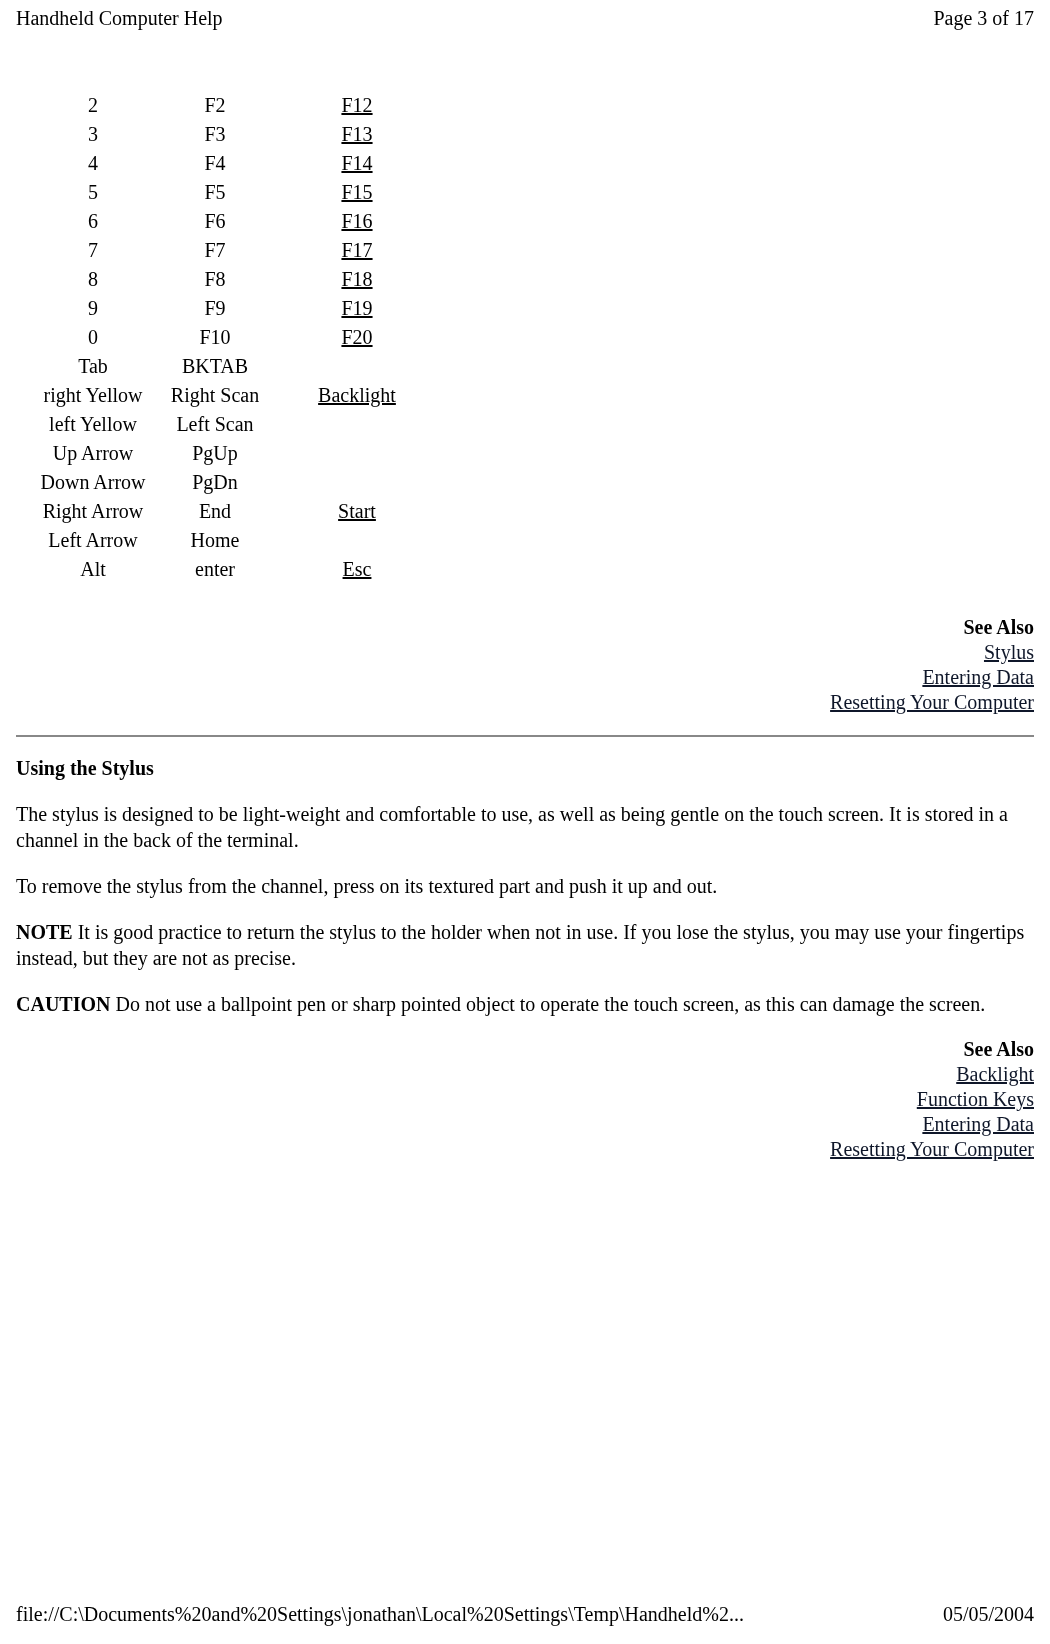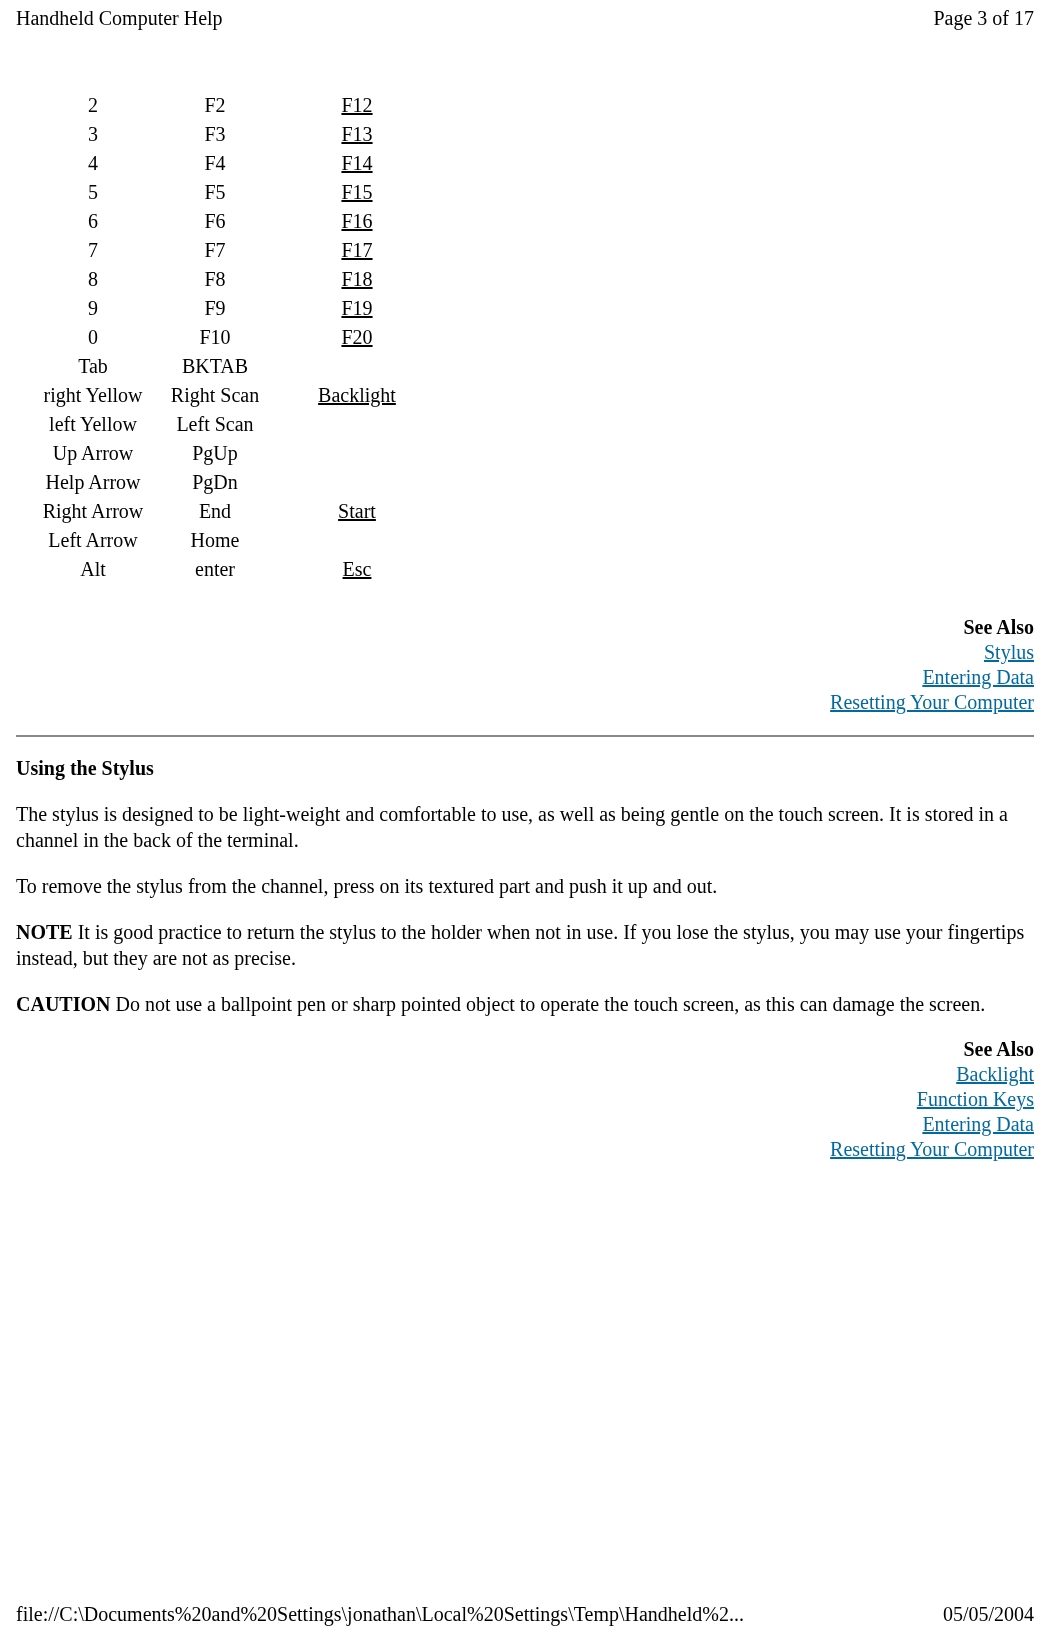--- a/index.html
+++ b/index.html
@@ -30,21 +30,21 @@
     }
     .key-table td.c1 { width: 130px; }
     .key-table td.c2 { width: 110px; }
     .key-table td.c3 { width: 170px; text-decoration: underline; }
     p {
       margin: 0 0 20px 0;
       line-height: 1.3;
     }
     .bold { font-weight: bold; }
     .italic { font-style: italic; }
-    a { color: #0369a1; text-decoration: underline; }
+    a { color: #0f172a; text-decoration: underline; }
     .links { margin-bottom: 20px; text-align: right; }
     .links div { line-height: 1.25; }
     hr {
       border: none;
       border-top: 2px solid #888;
       margin: 12px 0 18px 0;
     }
     .footer {
       display: flex;
       justify-content: space-between;
@@ -126,21 +126,21 @@
           <td class="c1">left Yellow</td>
           <td class="c2">Left Scan</td>
           <td class="c3"></td>
         </tr>
         <tr>
           <td class="c1">Up Arrow</td>
           <td class="c2">PgUp</td>
           <td class="c3"></td>
         </tr>
         <tr>
-          <td class="c1">Help Arrow</td>
+          <td class="c1">Down Arrow</td>
           <td class="c2">PgDn</td>
           <td class="c3"></td>
         </tr>
         <tr>
           <td class="c1">Right Arrow</td>
           <td class="c2">End</td>
           <td class="c3">Start</td>
         </tr>
         <tr>
           <td class="c1">Left Arrow</td>

